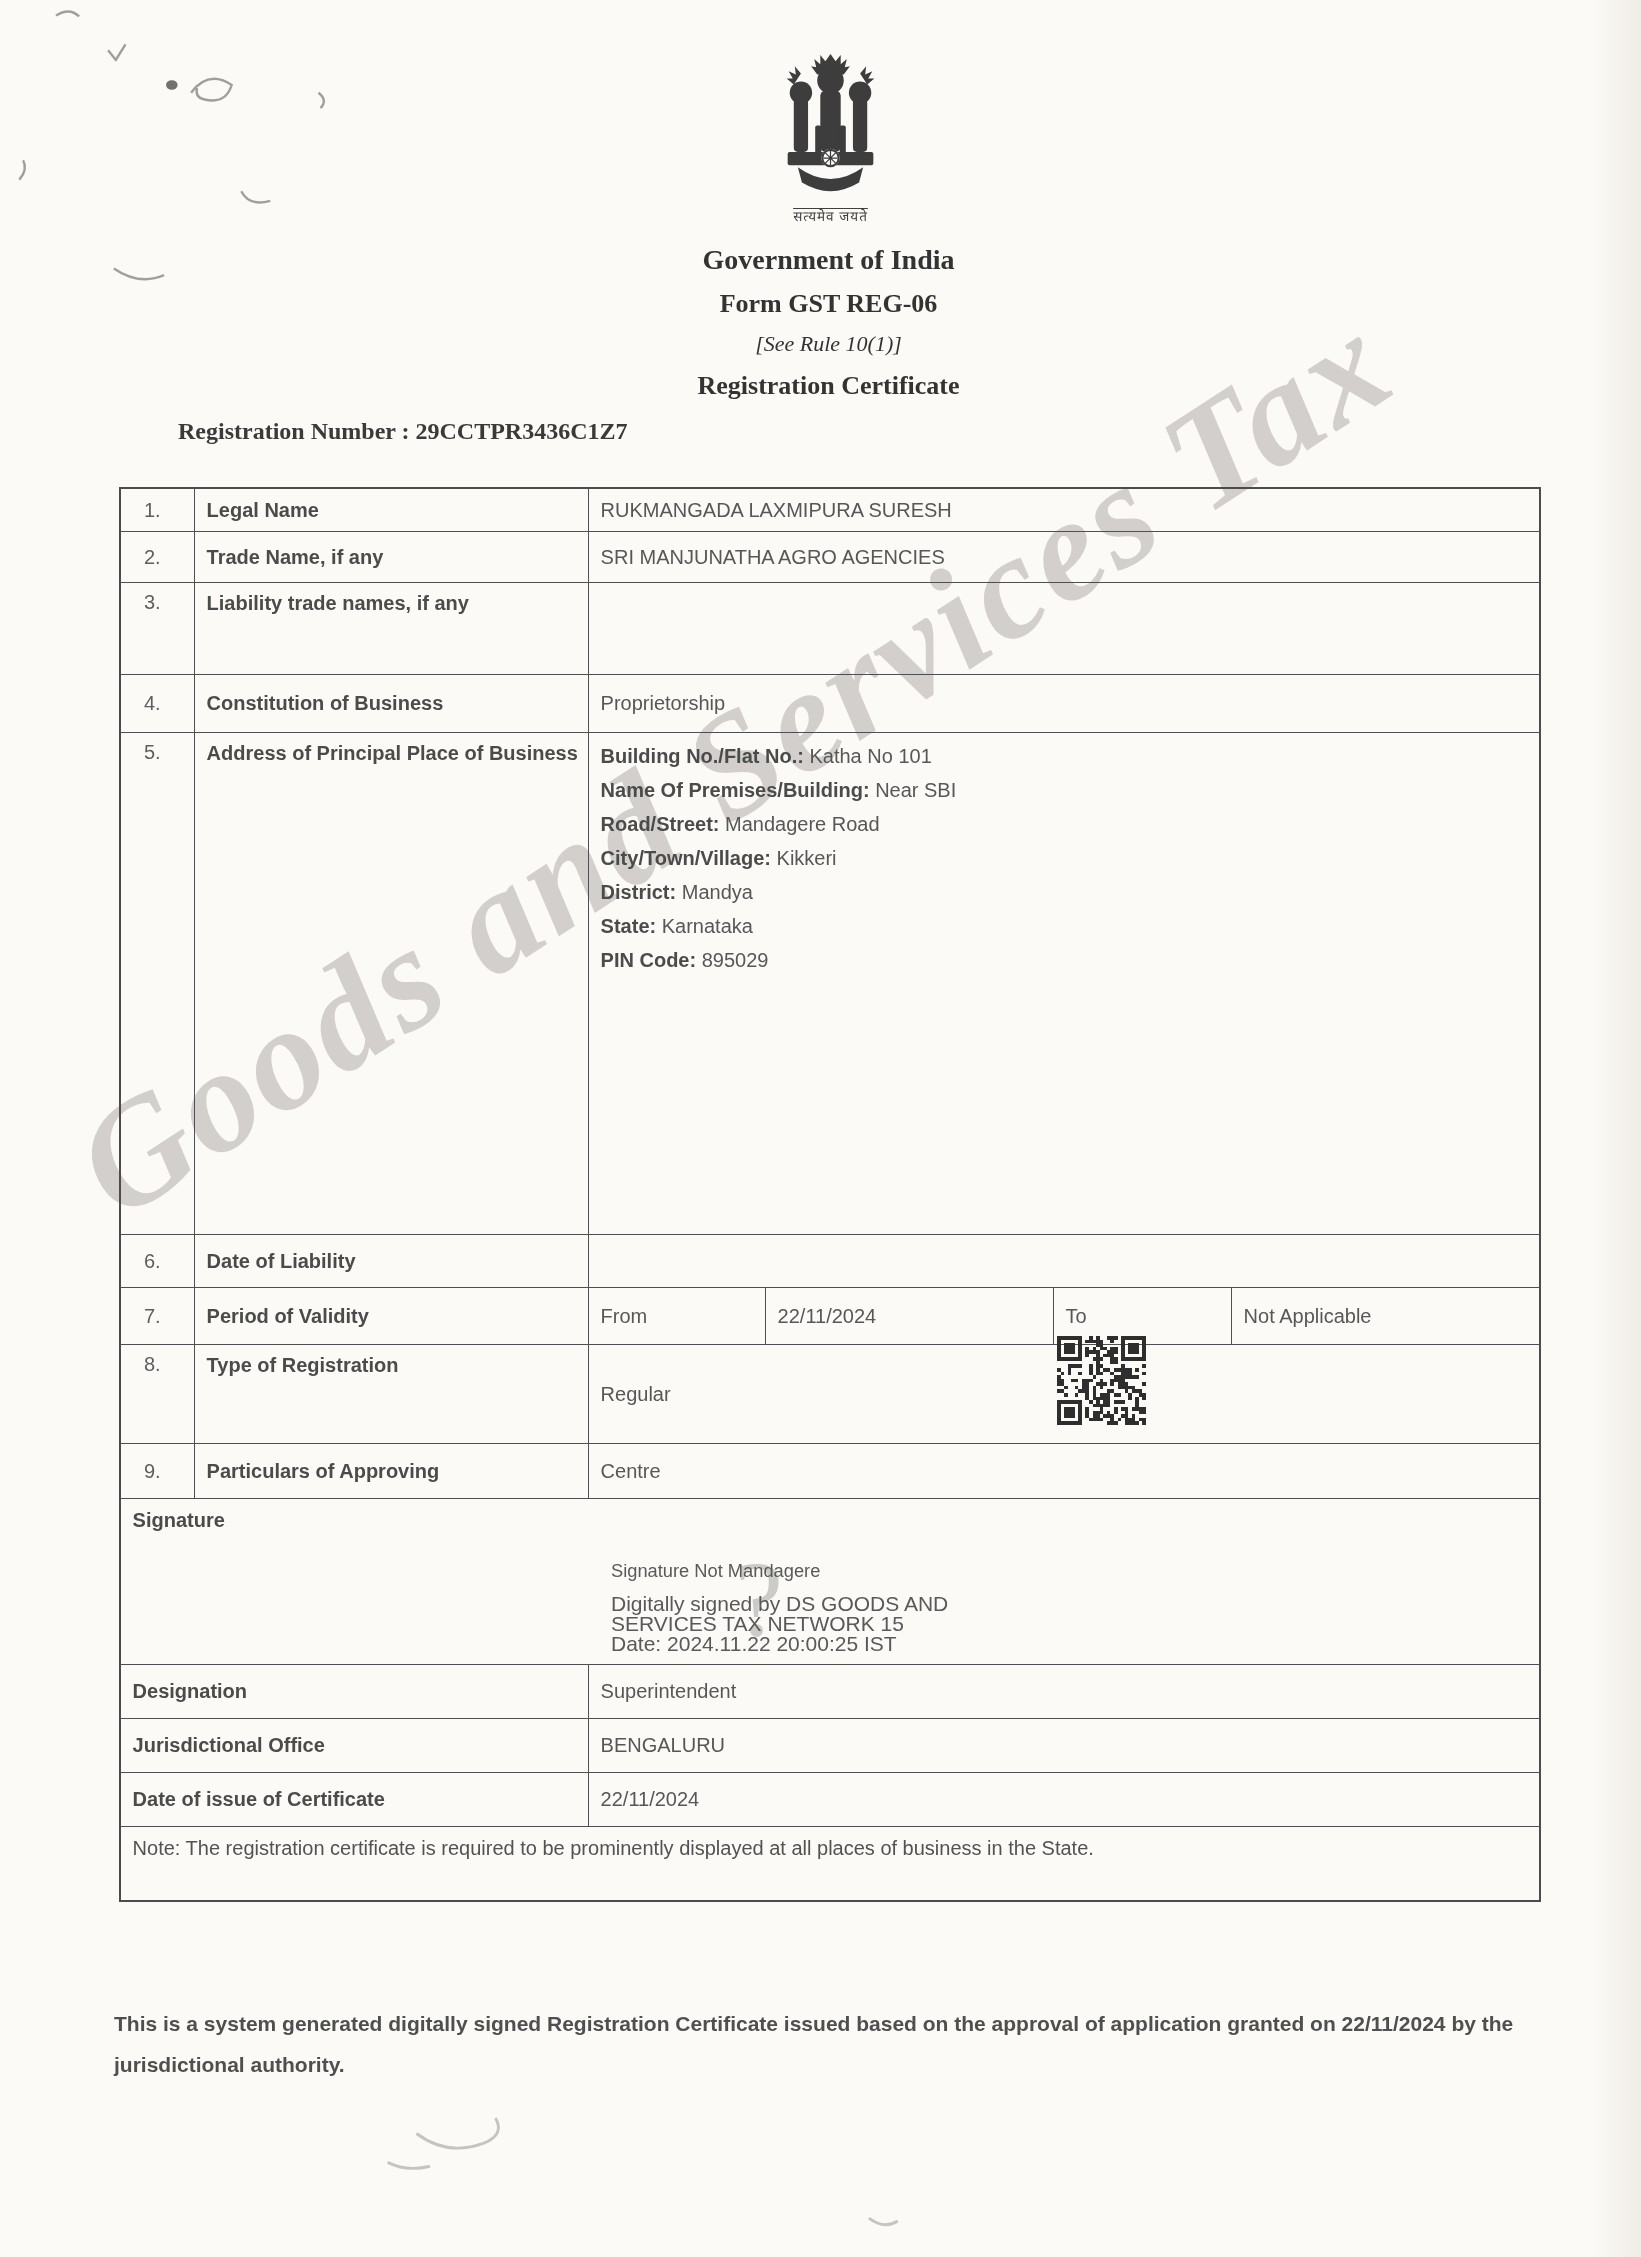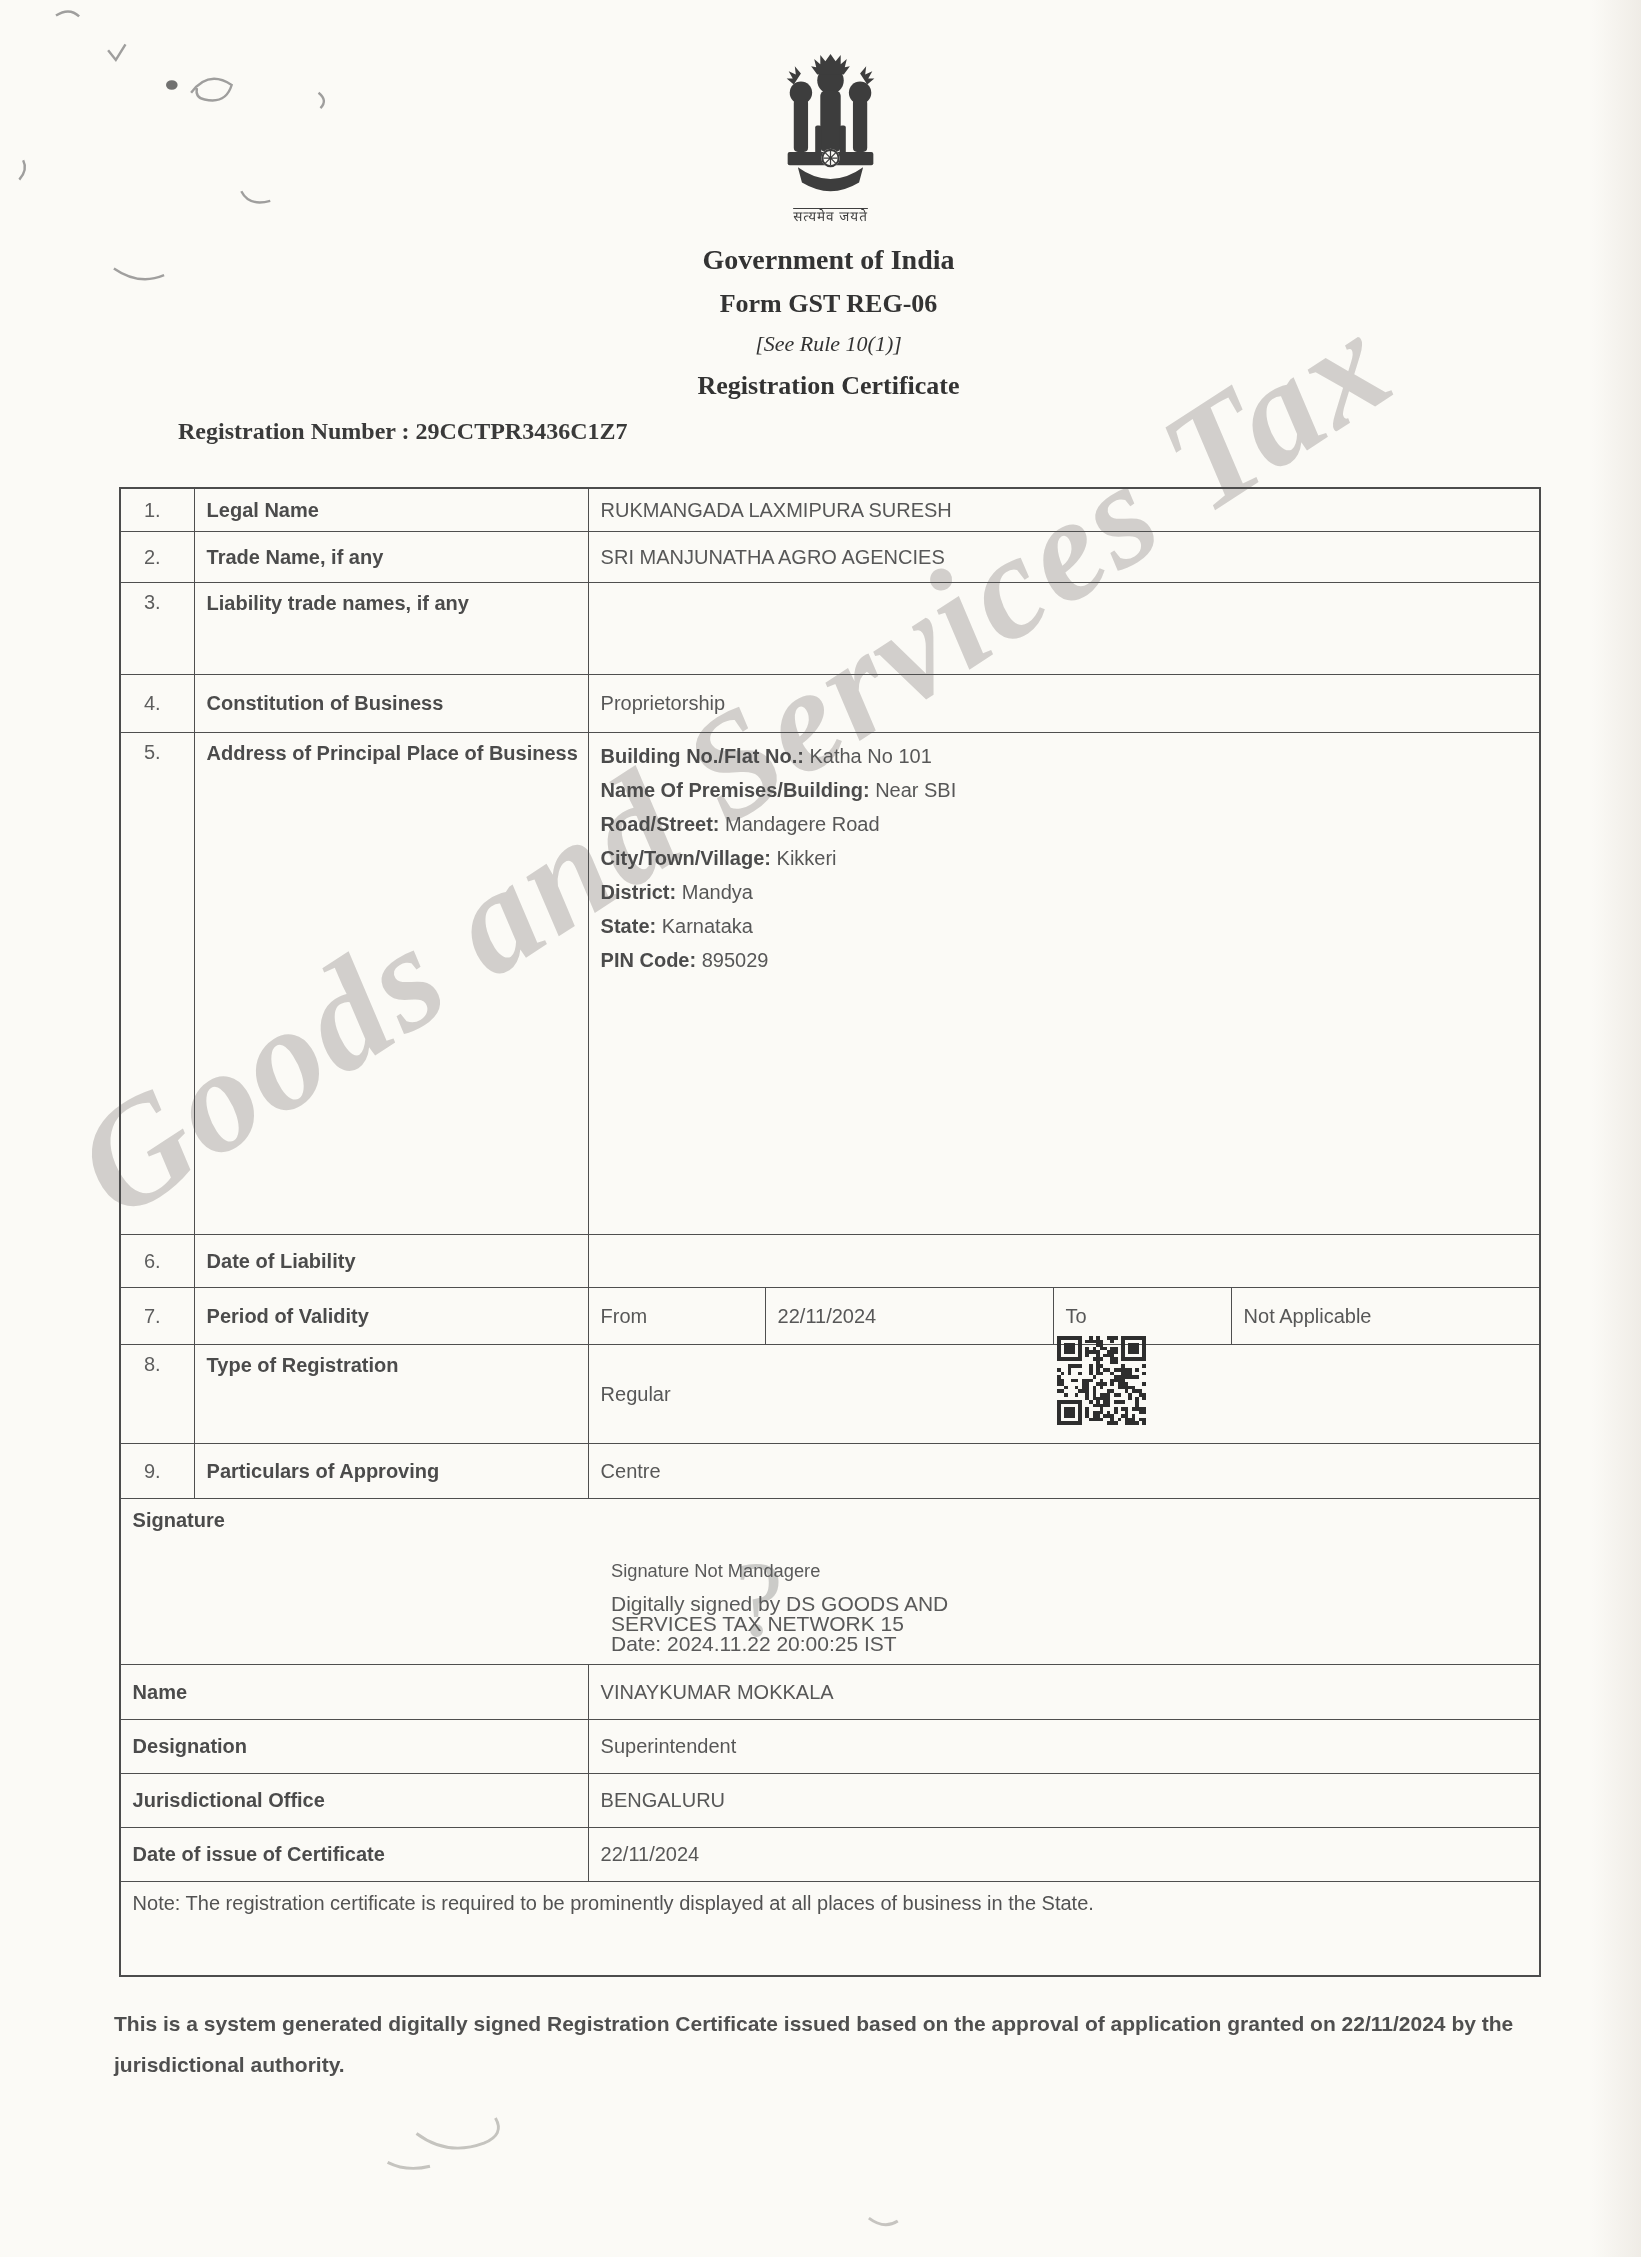--- a/index.html
+++ b/index.html
@@ -185,41 +185,37 @@
     <div class="row" style="height:55px">
       <div class="cell num">9.</div>
       <div class="cell lbl">Particulars of Approving</div>
       <div class="cell val">Centre</div>
     </div>
 
     <div class="row" style="height:166px">
       <div class="cell sigrow" style="flex:1">Signature</div>
     </div>
 
-    <div class="row" style="height:55px">
-      <div class="cell lbl2">Name</div>
-      <div class="cell val">VINAYKUMAR MOKKALA</div>
-    </div>
 
     <div class="row" style="height:54px">
       <div class="cell lbl2">Designation</div>
       <div class="cell val">Superintendent</div>
     </div>
 
     <div class="row" style="height:54px">
       <div class="cell lbl2">Jurisdictional Office</div>
       <div class="cell val">BENGALURU</div>
     </div>
 
     <div class="row" style="height:54px">
       <div class="cell lbl2">Date of issue of Certificate</div>
       <div class="cell val">22/11/2024</div>
     </div>
 
-    <div class="row" style="height:94px">
+    <div class="row" style="height:74px">
       <div class="cell noterow" style="flex:1">Note: The registration certificate is required to be prominently displayed at all places of business in the State.</div>
     </div>
 
   </div>
 
   <div class="qr"><svg viewBox="0 0 100 100" width="100%" height="100%" fill="#2e2e2e" shape-rendering="crispEdges">
         <rect x="36" y="0" width="4" height="4"></rect>
         <rect x="44" y="0" width="4" height="4"></rect>
         <rect x="56" y="0" width="4" height="4"></rect>
         <rect x="60" y="0" width="4" height="4"></rect>

